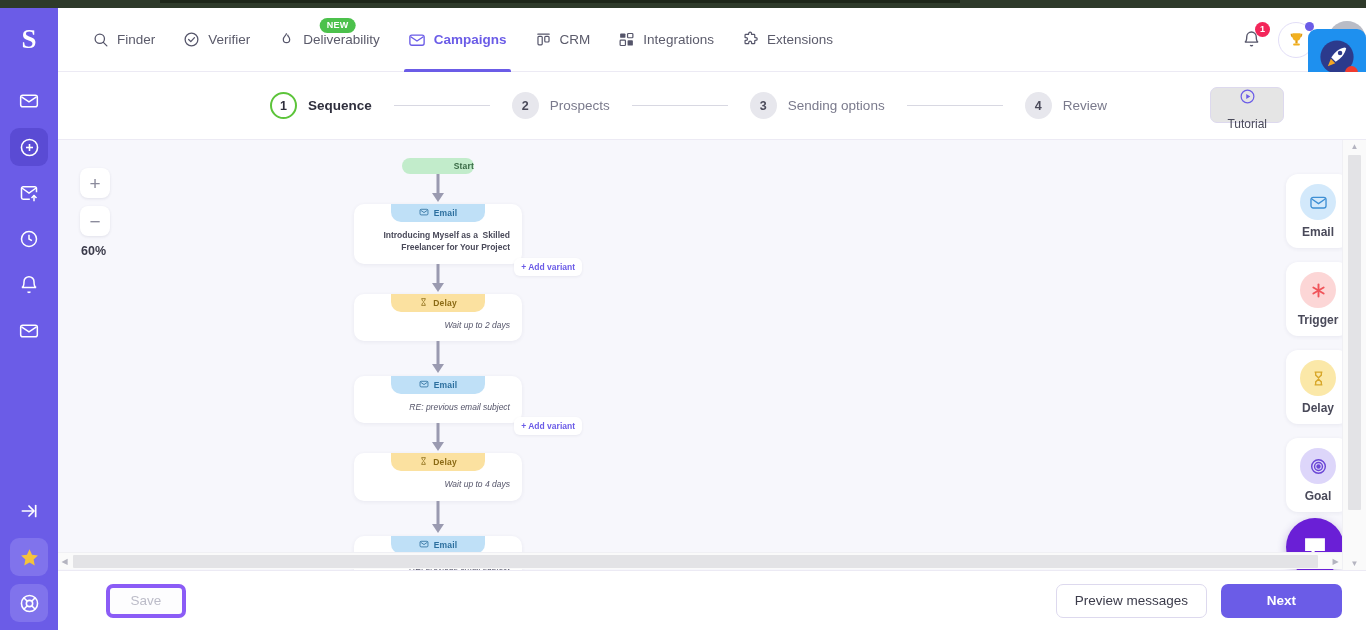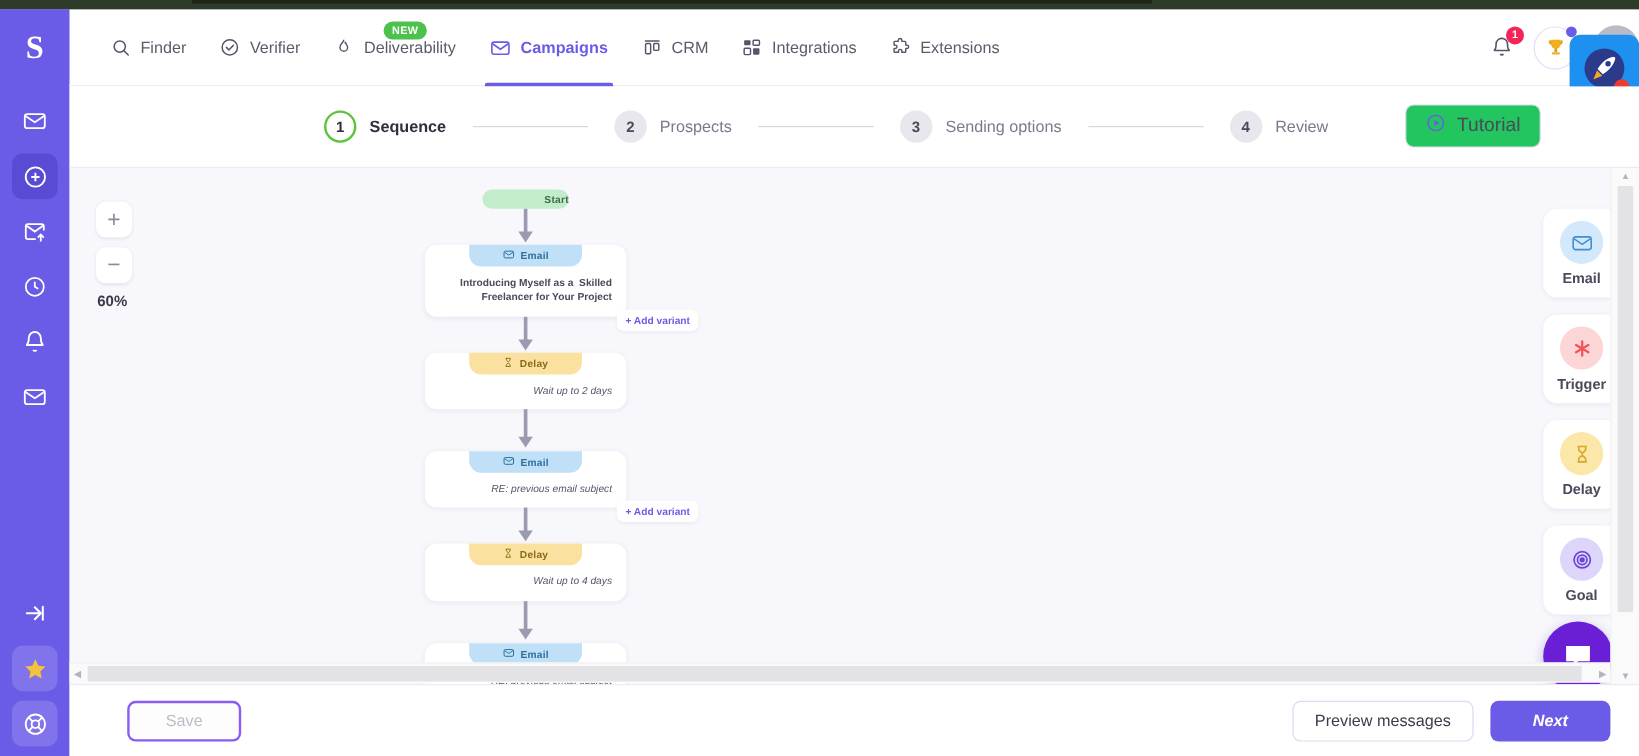--- a/index.html
+++ b/index.html
@@ -97,22 +97,22 @@
     background:#e7e7ed;
   }
   .step.current .step-num { background:#ffffff; border:2px solid #5cc43a; color:#2f2f3d; }
   .step-label { font-size:13.5px; color:#7a7a8c; }
   .step.current .step-label { color:#2f2f3d; font-weight:600; }
   .step-line { width:96px; height:1px; background:#d8d8e2; margin:0 22px; }
   .tutorial-btn {
     position:absolute; right:82px; top:15px;
     display:flex; align-items:center; gap:9px;
     height:36px; padding:0 16px;
-    border:1px solid #ddd9ee; border-radius:7px; background:#22c55e;
-    font-size:16px; color:#4a4a5a; cursor:pointer;
+    border:1px solid #ddd9ee; border-radius:7px; background:#e5e5e5;
+    font-size:12px; color:#4a4a5a; cursor:pointer;flex-direction:column;
   }
 
   
   .canvas {
     position:absolute; left:58px; top:140px; width:1308px; height:430px;
     background:#f7f7fc; overflow:hidden;
   }
 
   
   .zoomctl { position:absolute; left:22px; top:28px; width:60px; }
@@ -223,23 +223,23 @@
   
   .footer {
     position:absolute; left:58px; top:570px; width:1308px; height:60px;
     background:#fff; border-top:1px solid #eceaf4;
     display:flex; align-items:center; padding:0 24px;
   }
   .btn {
     height:34px; border-radius:7px; font-size:13.5px; cursor:pointer;
     display:flex; align-items:center; justify-content:center; padding:0 18px;
   }
-  .btn-save { width:95px; border:2px solid #8b5cf6; background:#fdfdfe; color:#bcbcc8; margin-left:24px; }
+  .btn-save { width:80px; border:4px solid #8b5cf6; background:#fdfdfe; color:#bcbcc8; margin-left:24px; }
   .btn-preview { margin-left:auto; border:1px solid #ddd9ee; background:#fff; color:#3c3c4b; }
-  .btn-next { width:100px; margin-left:14px; background:#6b5ce7; color:#fff; font-weight:600; border:none;font-style:italic; }
+  .btn-next { width:121px; margin-left:14px; background:#6b5ce7; color:#fff; font-weight:600; border:none; }
 </style>
 </head>
 <body>
 
 <div id="app">
 
   <div class="rec-strip">
     <div class="inner"></div>
   </div>
 

